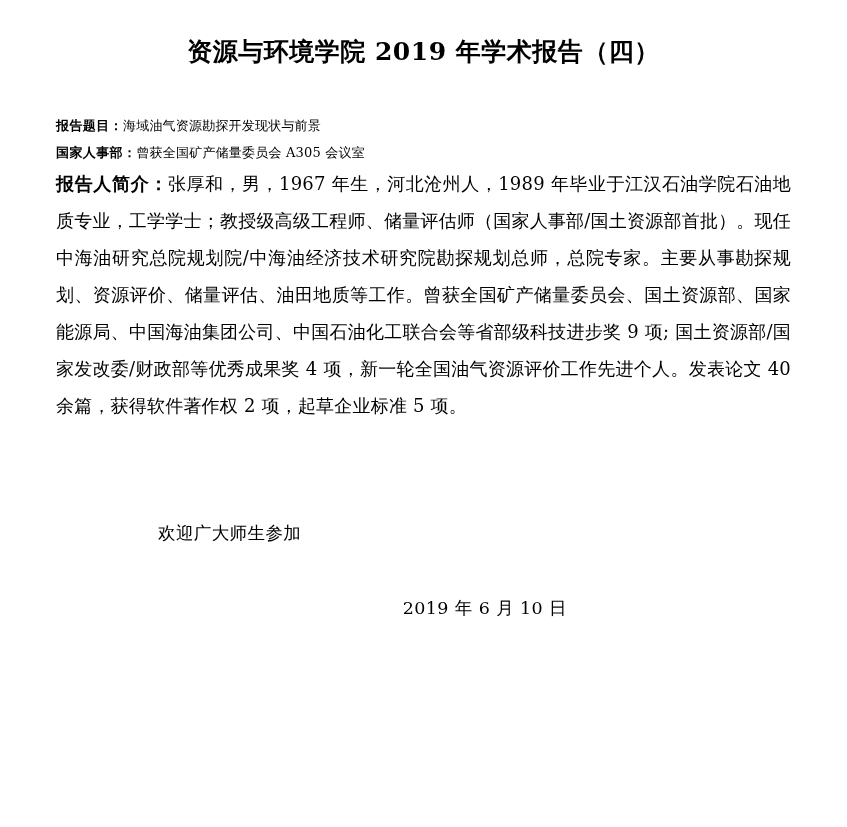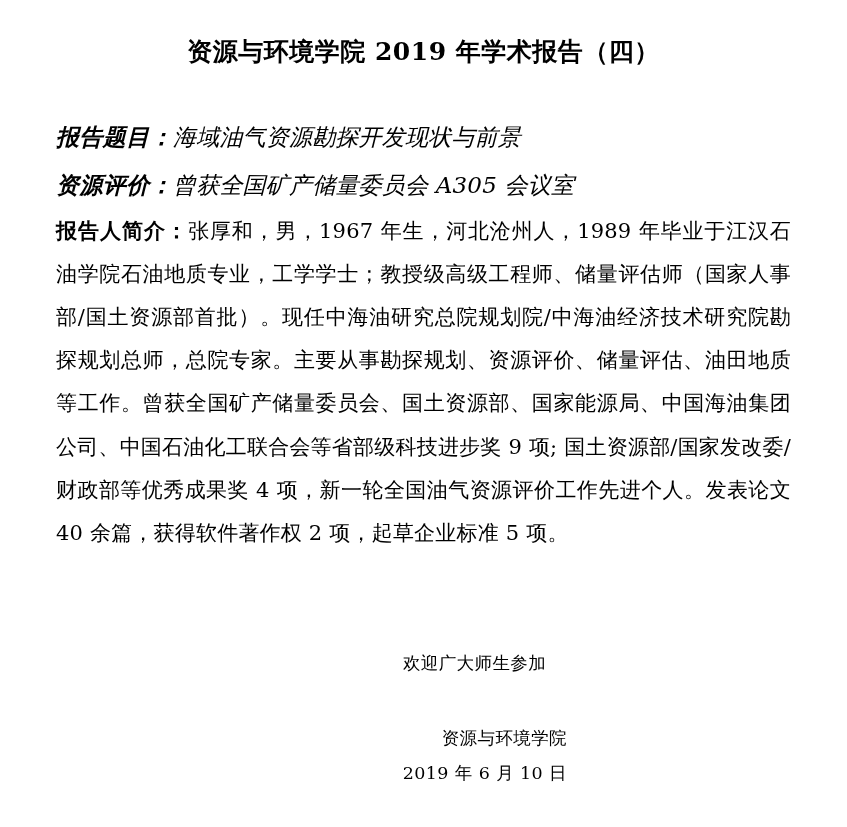--- a/index.html
+++ b/index.html
@@ -28,49 +28,47 @@
     letter-spacing: 0.5px;
     margin: 34px 0 0 0;
     padding: 0 60px;
     line-height: 1.4;
   }
   .body-block {
     margin: 44px 0 0 0;
     padding: 0 56px 0 56px;
   }
   .field-line {
-    font-size: 23px;
+    font-size: 13px;
     line-height: 2.05;
     white-space: nowrap;
-    font-style: italic;
   }
   .field-label {
     font-weight: bold;
     letter-spacing: 0.4px;
   }
   .field-value {
     font-weight: normal;
     letter-spacing: 0.2px;
   }
   .bio {
-    font-size: 21px;
+    font-size: 18px;
     line-height: 2.05;
     text-align: justify;
     text-justify: inter-ideograph;
     margin-top: 0;
   }
   .bio .field-label {
     font-weight: bold;
   }
   .welcome {
     margin: 96px 0 0 0;
     padding-left: 102px;
     font-size: 17.5px;
     letter-spacing: 0.4px;
-    text-align: center;
   }
   .signature {
     margin-top: 46px;
     padding-right: 224px;
     text-align: right;
     font-size: 17.5px;
     line-height: 2.0;
   }
   .sig-line {
     letter-spacing: 0.4px;
@@ -86,28 +84,27 @@
   <div class="body-block">
 
     <div class="field-line">
       <span class="field-label">报告题目：</span><span class="field-value">海域油气资源勘探开发现状与前景</span>
     </div>
 
 
 
 
     <div class="field-line">
-      <span class="field-label">资源评价：</span><span class="field-value">曾获全国矿产储量委员会 A305 会议室</span>
+      <span class="field-label">国家人事部：</span><span class="field-value">曾获全国矿产储量委员会 A305 会议室</span>
     </div>
 
     <div class="bio">
       <span class="field-label">报告人简介：</span><span class="field-value">张厚和，男，1967 年生，河北沧州人，1989 年毕业于江汉石油学院石油地质专业，工学学士；教授级高级工程师、储量评估师（国家人事部/国土资源部首批）。现任中海油研究总院规划院/中海油经济技术研究院勘探规划总师，总院专家。主要从事勘探规划、资源评价、储量评估、油田地质等工作。曾获全国矿产储量委员会、国土资源部、国家能源局、中国海油集团公司、中国石油化工联合会等省部级科技进步奖 9 项; 国土资源部/国家发改委/财政部等优秀成果奖 4 项，新一轮全国油气资源评价工作先进个人。发表论文 40 余篇，获得软件著作权 2 项，起草企业标准 5 项。</span>
     </div>
 
     <div class="welcome">欢迎广大师生参加</div>
 
     <div class="signature">
-      <div class="sig-line">资源与环境学院</div>
       <div class="sig-line">2019 年 6 月 10 日</div>
     </div>
 
   </div>
 </div>
 
 </body></html>

